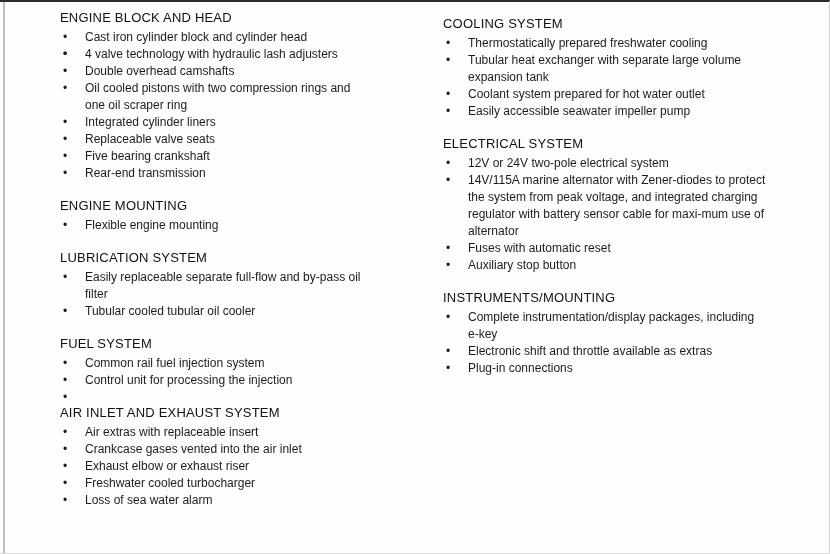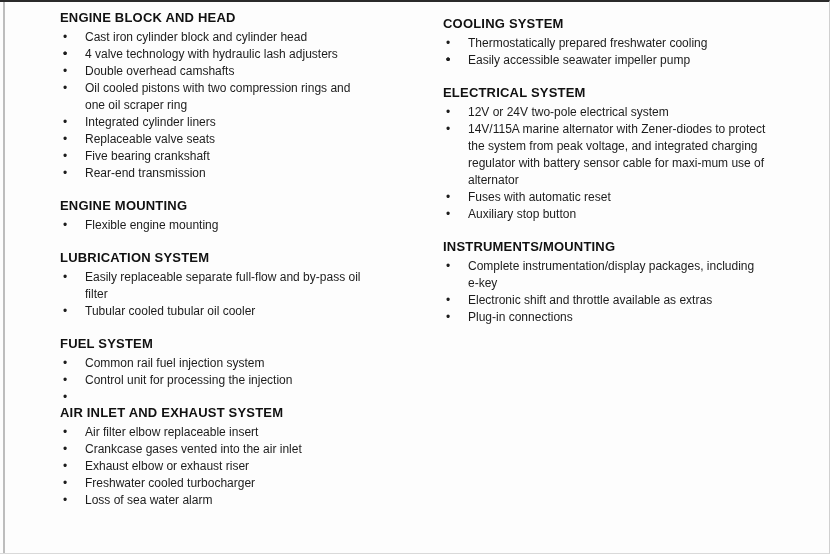--- a/index.html
+++ b/index.html
@@ -35,21 +35,21 @@
     display: flex;
     padding: 8px 0 0 60px;
   }
   .col { flex: none; }
   .col-left  { width: 383px; }
   .col-right { width: 340px; padding-top: 6px; }
   .section { margin-bottom: 16px; }
   .section-heading {
     font-size: 13px;
     line-height: 16px;
-    font-weight: bold;
+    font-weight: normal;
     letter-spacing: 0.2px;
     color: #111111;
     margin: 0 0 3px 0;
   }
   ul.items {
     list-style: none;
     margin: 0;
     padding: 0;
   }
   ul.items li {
@@ -167,21 +167,21 @@
     <span class="bullet">•</span>
   </li>
 </ul>
   </div>
 
   <div class="section">
     <h2 class="section-heading">AIR INLET AND EXHAUST SYSTEM</h2>
     <ul class="items">
   <li>
     <span class="bullet">•</span>
-    <span class="item-text">Air filter elbow replaceable insert</span>
+    <span class="item-text">Air extras with replaceable insert</span>
   </li>
 
   <li>
     <span class="bullet">•</span>
     <span class="item-text">Crankcase gases vented into the air inlet</span>
   </li>
 
   <li>
     <span class="bullet">•</span>
     <span class="item-text">Exhaust elbow or exhaust riser</span>
@@ -203,24 +203,26 @@
   <div class="section">
     <h2 class="section-heading">COOLING SYSTEM</h2>
     <ul class="items">
   <li>
     <span class="bullet">•</span>
     <span class="item-text">Thermostatically prepared freshwater cooling</span>
   </li>
 
   <li>
     <span class="bullet">•</span>
-  </li>
-
-  <li>
-    <span class="bullet">•</span>
+    <span class="item-text">Tubular heat exchanger with separate large volume expansion tank</span>
+  </li>
+
+  <li>
+    <span class="bullet">•</span>
+    <span class="item-text">Coolant system prepared for hot water outlet</span>
   </li>
 
   <li>
     <span class="bullet">•</span>
     <span class="item-text">Easily accessible seawater impeller pump</span>
   </li>
 </ul>
   </div>
 
   <div class="section">

